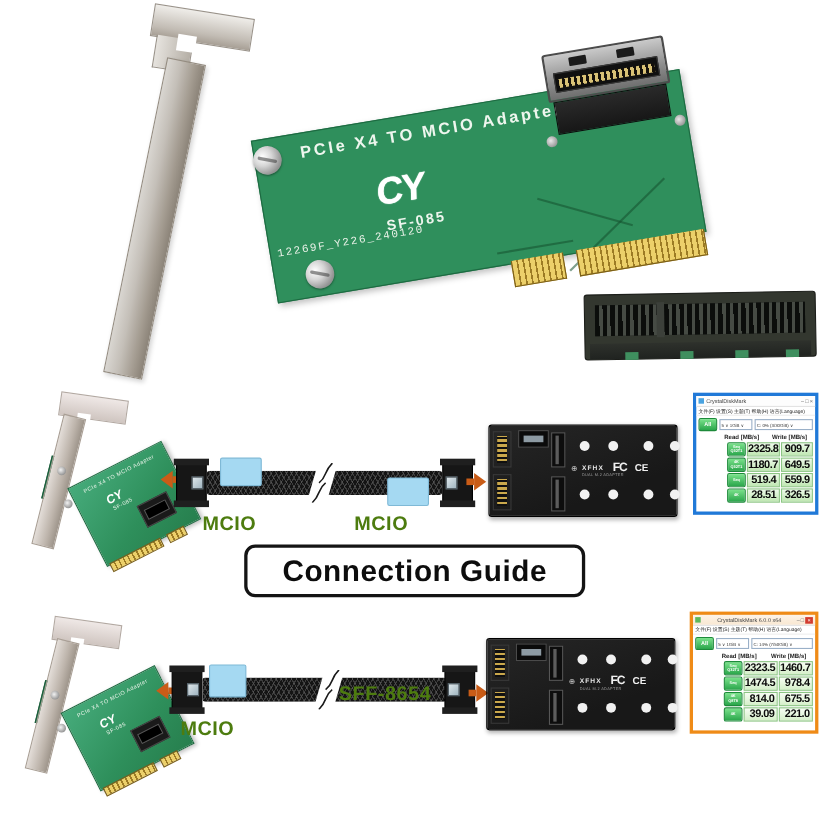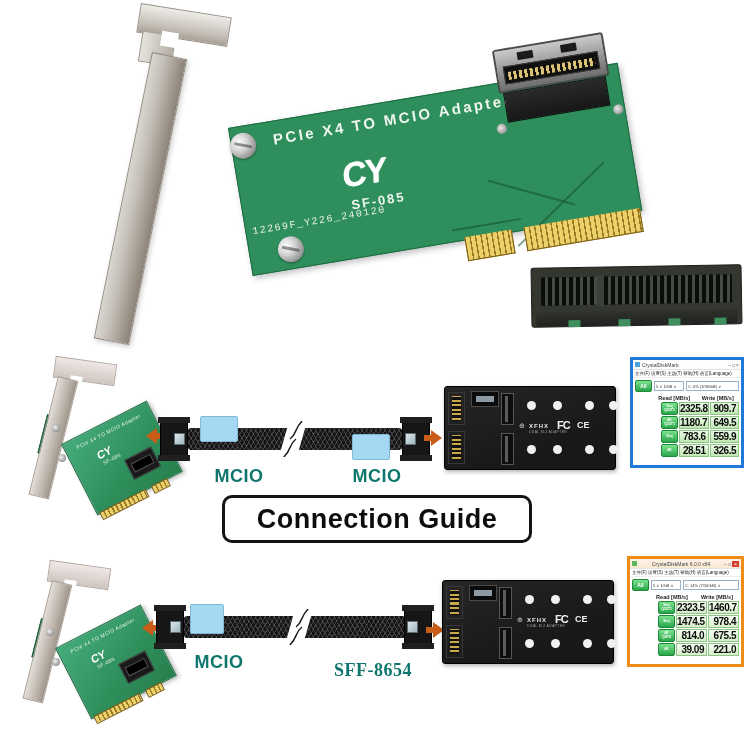--- a/index.html
+++ b/index.html
@@ -201,21 +201,21 @@
   .b-brand { position:absolute; left:84px; top:36px; color:#e6e6e6; font-size:6px;
     font-weight:bold; letter-spacing:1px; }
   .b-reg { position:absolute; left:74px; top:35px; color:#cccccc; font-size:7px; }
   .b-sub { position:absolute; left:84px; top:43px; color:#9a9a9a; font-size:3.5px; letter-spacing:.3px; }
   .b-fcc { position:absolute; left:112px; top:32px; color:#f0f0f0; font-size:11px;
     font-weight:900; letter-spacing:-1px; }
   .b-ce { position:absolute; left:132px; top:33px; color:#f0f0f0; font-size:9px;
     font-weight:bold; letter-spacing:0; }
 
   
-  .iface-label { position:absolute; width:110px; text-align:center; color:#0f766e;
+  .iface-label { position:absolute; width:110px; color:#4d7c0f;
     font-weight:bold; font-size:18px; letter-spacing:.5px; }
   .guide-box { position:absolute; left:222px; top:495px; width:310px; height:48px;
     border:3px solid #141414; border-radius:10px; background:#fff;
     display:flex; align-items:center; justify-content:center; }
   .guide-box span { font-size:27px; font-weight:bold; color:#0d0d0d; letter-spacing:.5px; }
 
   
   .cdm { position:absolute; background:#fff; }
   .cdm.w1 { left:630px; top:357px; width:114px; border:3px solid #2079d8; }
   .cdm.w2 { left:627px; top:556px; width:117px; border:3px solid #ef8b17; }
@@ -392,21 +392,21 @@
       <div class="val">2325.8</div>
       <div class="val">909.7</div>
     </div>
     <div class="row">
       <div class="rbtn">4K Q32T1</div>
       <div class="val">1180.7</div>
       <div class="val">649.5</div>
     </div>
     <div class="row">
       <div class="rbtn">Seq</div>
-      <div class="val">783.6</div>
+      <div class="val">519.4</div>
       <div class="val">559.9</div>
     </div>
     <div class="row">
       <div class="rbtn">4K</div>
       <div class="val">28.51</div>
       <div class="val">326.5</div>
     </div>
   </div>
   <div class="foot"></div>
 </div>
@@ -457,21 +457,21 @@
     <div class="face"></div>
   </div>
 </div>
 
 <div class="arrow" style="left:426px; top:622px;">
   <span class="shaft"></span>
     <span class="headR"></span>
 </div>
 
 <div class="iface-label" style="left:164px; top:652px;">MCIO</div>
-<div class="iface-label" style="left:308px; top:660px; width:130px;font-family:Liberation Serif, serif;">SFF-8654</div>
+<div class="iface-label" style="left:308px; top:620px; width:130px;">SFF-8654</div>
 
 <div class="board" style="left:442px; top:580px;">
   <div class="b-sata bs1"></div>
   <div class="b-sata bs2"></div>
   <div class="b-sff"></div>
   <div class="b-m2 bm1"></div>
   <div class="b-m2 bm2"></div>
   <div class="b-hole" style="left:82px; top:14px;"></div>
   <div class="b-hole" style="left:108px; top:14px;"></div>
   <div class="b-hole" style="left:140px; top:14px;"></div>

